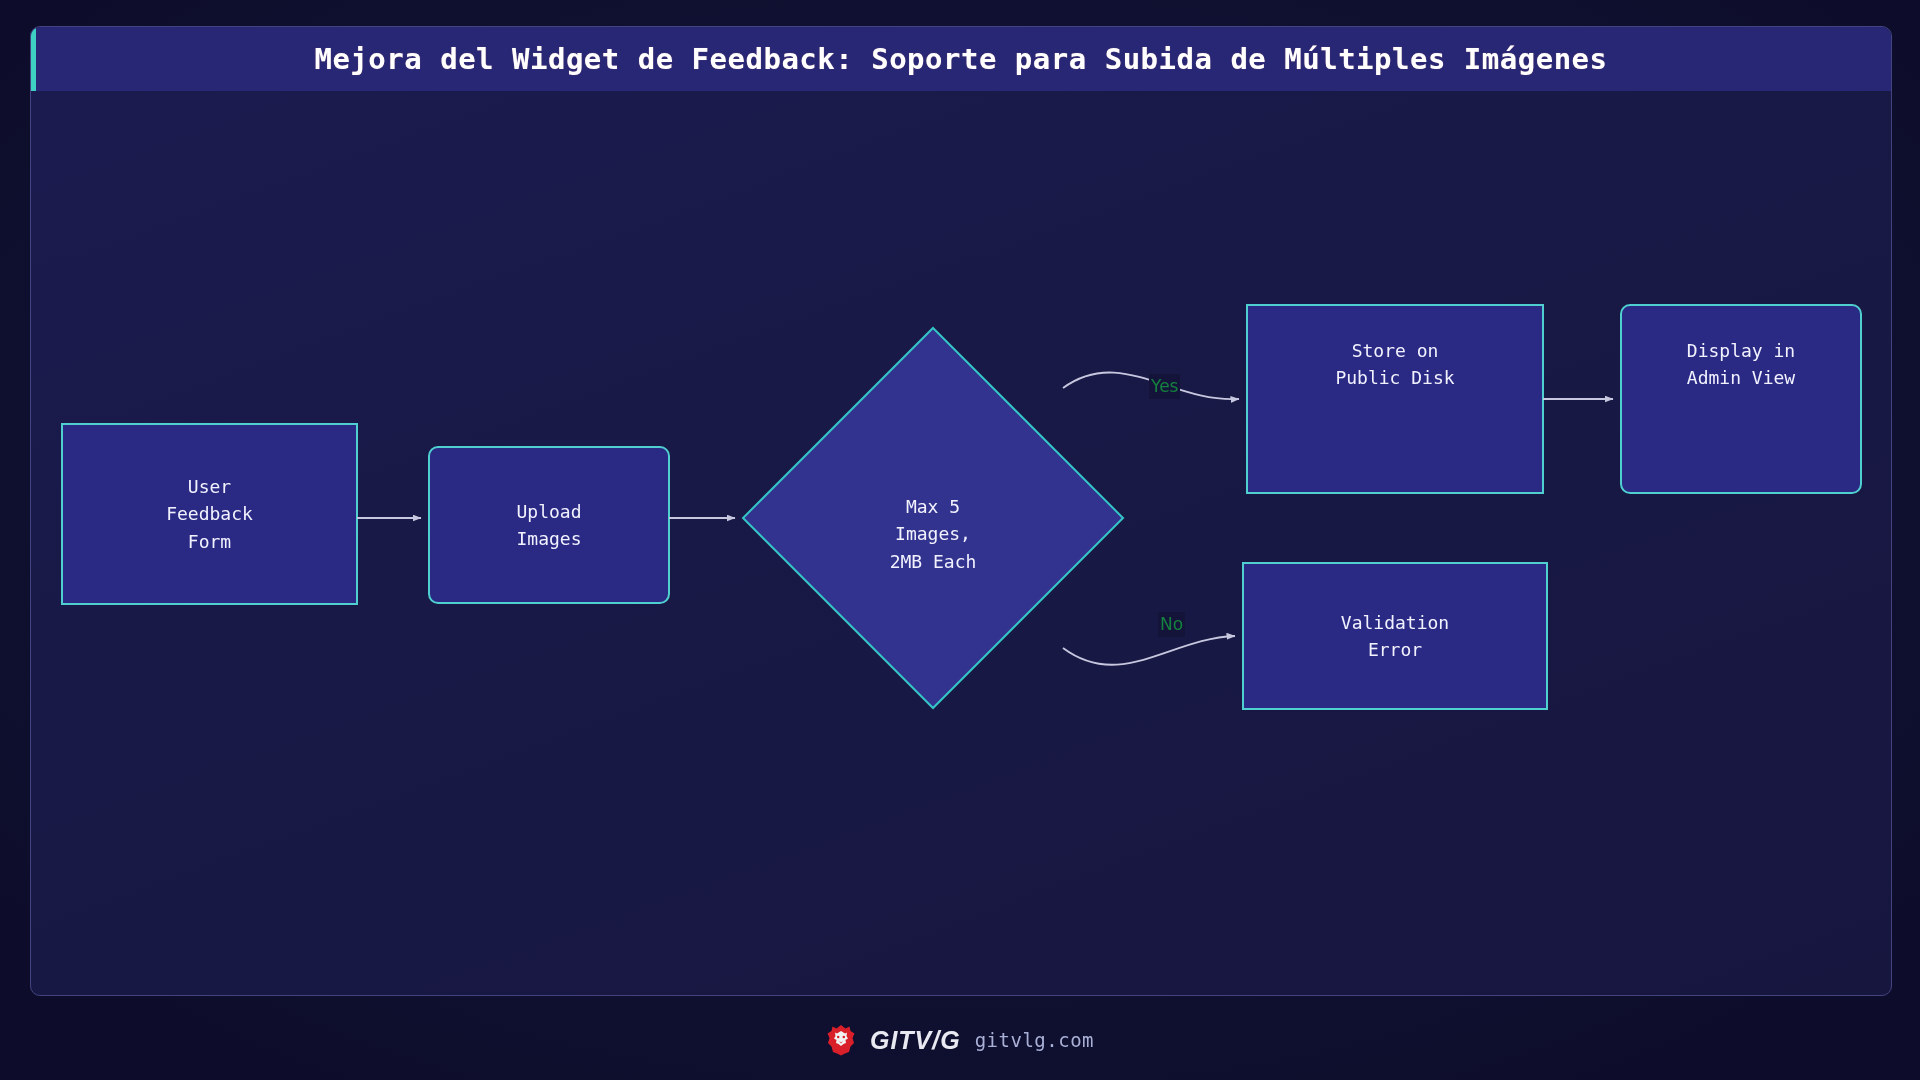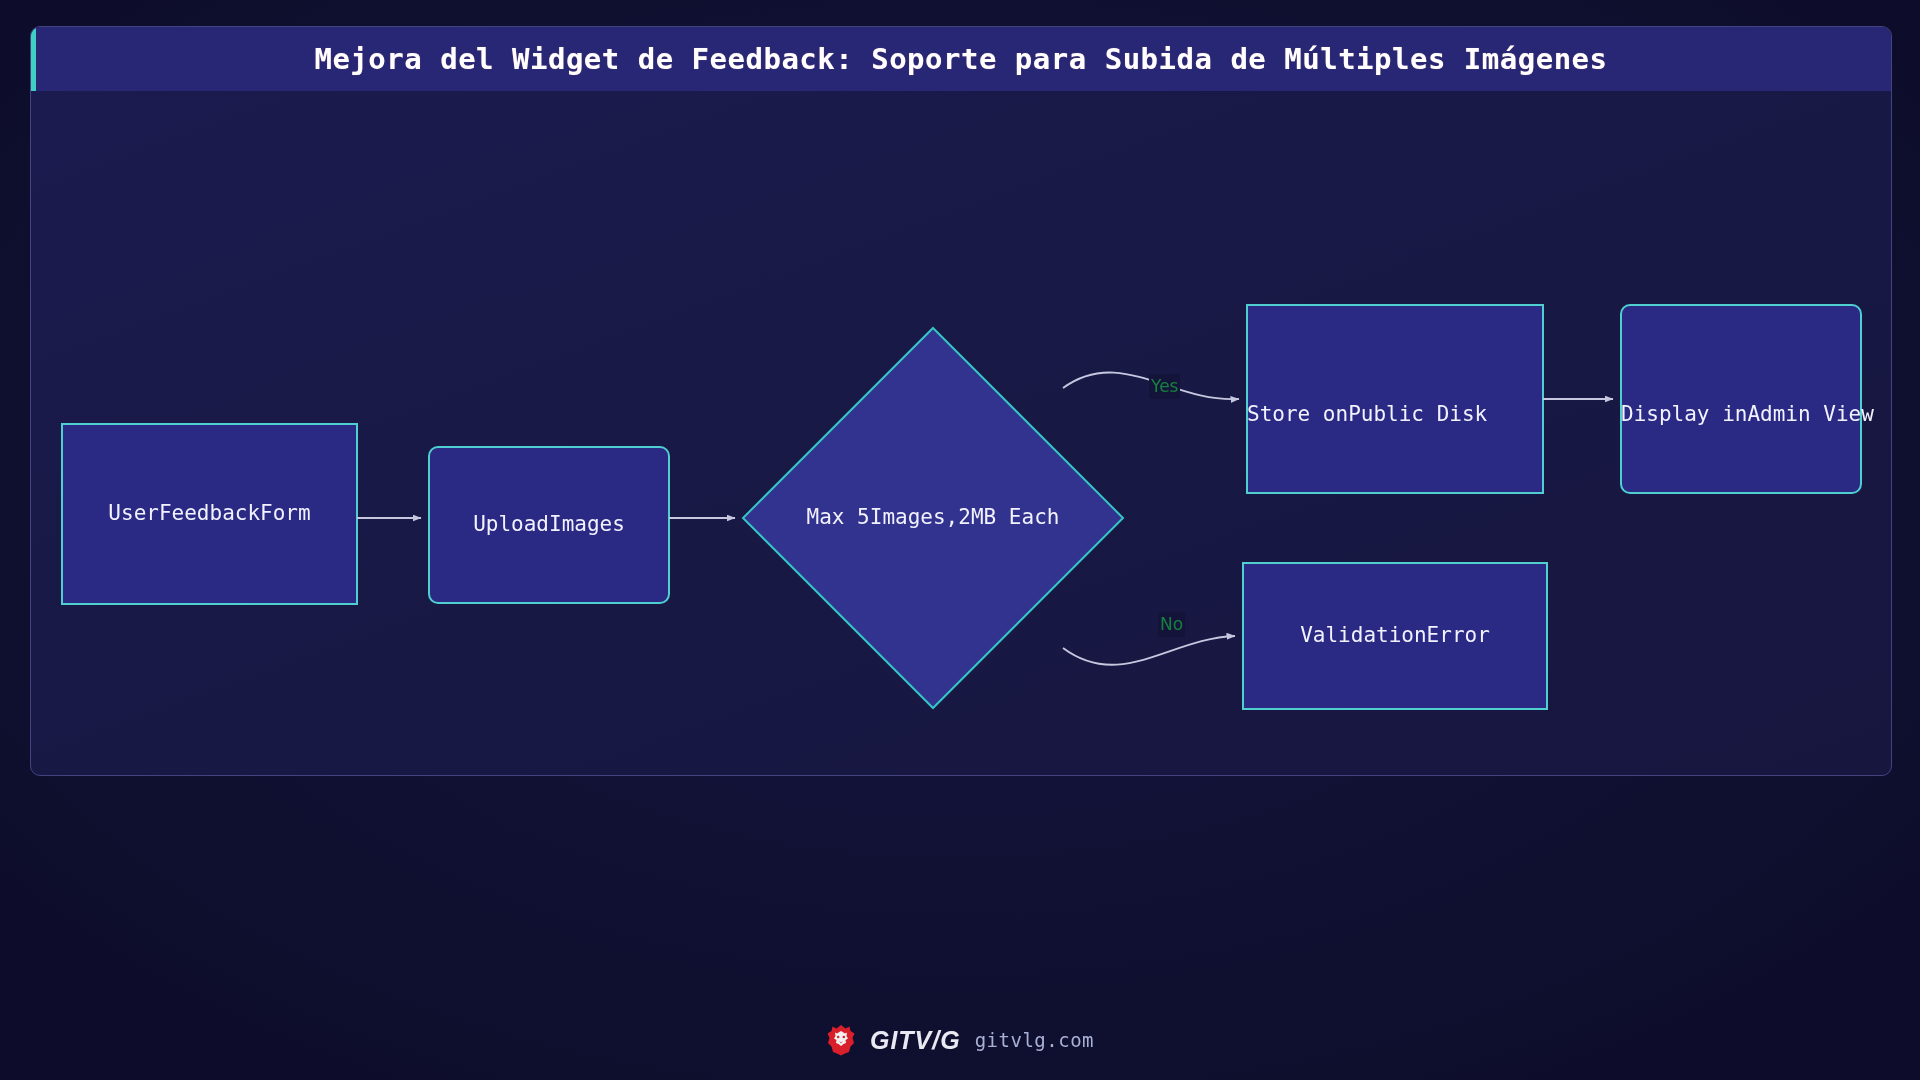--- a/index.html
+++ b/index.html
@@ -22,21 +22,21 @@
     background:
       radial-gradient(ellipse 1200px 700px at 50% 45%, #16164a 0%, #111134 55%, #0d0d2b 100%);
   }
 
   
   .diagram-card {
     position: absolute;
     left: 30px;
     top: 26px;
     width: 1862px;
-    height: 750px;
+    height: 970px;
     box-sizing: border-box;
     border: 1px solid #43437f;
     border-radius: 10px;
     background: linear-gradient(160deg, #1b1b50 0%, #191947 40%, #16163f 100%);
     overflow: hidden;
   }
 
   
   .header-band {
     position: absolute;
@@ -81,26 +81,26 @@
     position: absolute;
     left: 0;
     top: 0;
   }
 
   
   .node {
     position: absolute;
     box-sizing: border-box;
     display: flex;
-    flex-direction: row;
+    flex-direction: column;
     align-items: center;
     justify-content: center;
     color: #f2f2ff;
     font-family: "DejaVu Sans Mono", monospace;
-    font-size: 21px;
+    font-size: 18px;
     line-height: 1.52;
     text-align: center;
     white-space: pre;
     pointer-events: auto;
   }
   .node-line { display: block; }
 
   .edge-label {
     position: absolute;
     background: #14143a;
@@ -197,21 +197,21 @@
         <span class="node-line">User</span>
         <span class="node-line">Feedback</span>
         <span class="node-line">Form</span>
       </div>
 
       <div class="node" style="left:398px; top:356px; width:240px; height:156px;">
         <span class="node-line">Upload</span>
         <span class="node-line">Images</span>
       </div>
 
-      <div class="node" style="left:712px; top:237px; width:380px; height:380px;">
+      <div class="node" style="left:712px; top:253px; width:380px; height:380px;">
         <span class="node-line">Max 5</span>
         <span class="node-line">Images,</span>
         <span class="node-line">2MB Each</span>
       </div>
 
       <div class="node" style="left:1216px; top:214px; width:296px; height:188px; justify-content:flex-start; padding-top:32px;">
         <span class="node-line">Store on</span>
         <span class="node-line">Public Disk</span>
       </div>
 

